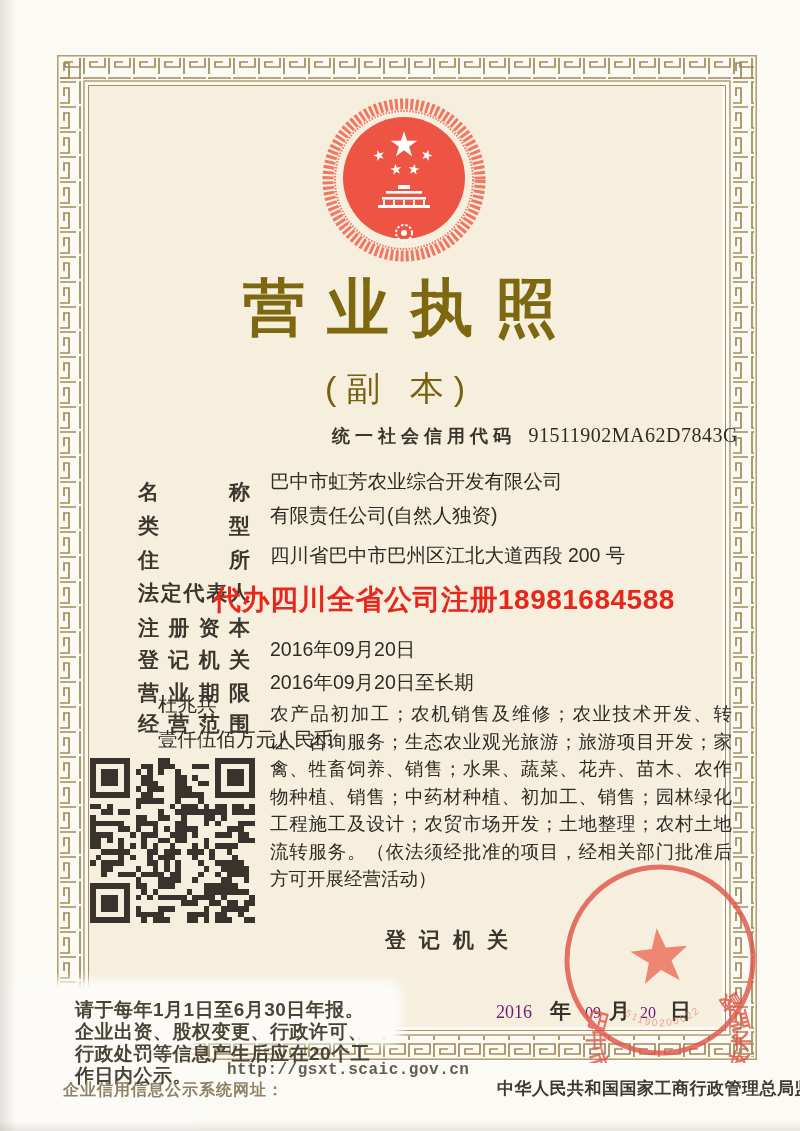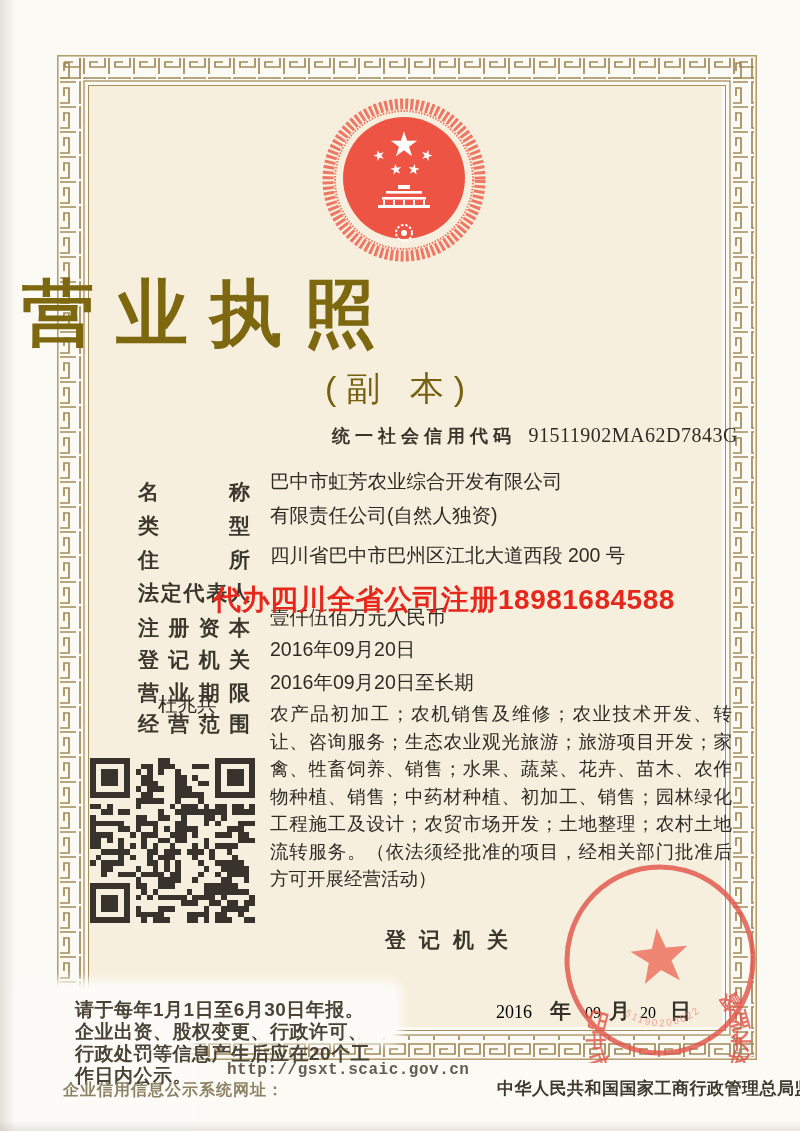--- a/index.html
+++ b/index.html
@@ -19,47 +19,47 @@
   .paper-inner{left:89px;top:86px;width:633px;height:941px;background:#f6efdd;z-index:1;}
   .border-svg{left:57px;top:55px;z-index:2;}
   
   .patch-a{left:-8px;top:988px;width:402px;height:48px;background:#fcfbf7;
     border-radius:6px;box-shadow:0 0 10px 8px #fcfbf7;z-index:3;}
   .patch-b{left:-8px;top:1010px;width:196px;height:130px;background:#fcfbf7;
     border-radius:6px;box-shadow:0 0 10px 8px #fcfbf7;z-index:3;}
   
   .emblem{left:319px;top:92px;z-index:4;}
   
-  .title{left:0;top:266px;width:800px;text-align:left;z-index:4;
-    font-size:72px;font-weight:700;color:#7d670f;letter-spacing:22px;padding-left:22px;box-sizing:border-box;}
+  .title{left:0;top:266px;width:800px;text-align:center;z-index:4;
+    font-size:62px;font-weight:700;color:#7d670f;letter-spacing:22px;padding-left:22px;box-sizing:border-box;}
   .subtitle{left:0;top:366px;width:800px;text-align:center;z-index:4;
     font-size:34px;font-weight:400;color:#776111;letter-spacing:10px;}
   
   .code-row{left:332px;top:424px;z-index:4;white-space:nowrap;}
   .code-label{font-size:18px;font-weight:700;color:#3a352c;letter-spacing:5px;}
   .code-value{font-family:"Liberation Serif", serif;font-size:20px;color:#2f2b24;margin-left:8px;letter-spacing:.5px;}
   
   .row{position:absolute;left:138px;width:594px;display:flex;z-index:4;}
   .row .lbl{width:112px;flex:0 0 112px;padding-top:10px;
     font-size:21px;font-weight:700;color:#3b372e;
     text-align:justify;text-align-last:justify;}
   .row .val{flex:1;margin-left:20px;font-size:19.5px;font-weight:400;color:#2e2b25;}
   .row .val.scope{font-size:18.5px;line-height:27.5px;text-align:justify;}
   .r1{top:468px;} .r2{top:502px;} .r3{top:536px;align-items:center;} .r4{top:569px;flex-direction:column;}
-  .r5{top:604px;} .r6{top:636px;} .r7{top:669px;} .r8{top:700px;}
+  .r5{top:604px;flex-direction:column;} .r6{top:636px;} .r7{top:669px;} .r8{top:700px;}
   
   .watermark{left:213px;top:581px;z-index:6;white-space:nowrap;
     font-size:28px;font-weight:700;color:#e7271c;letter-spacing:.5px;}
   
   .qr{left:90px;top:758px;z-index:4;}
   
   .registrar{left:385px;top:926px;z-index:4;font-size:21px;font-weight:600;
     color:#3a362e;letter-spacing:13px;white-space:nowrap;}
   .date-row{left:496px;top:997px;z-index:4;white-space:nowrap;display:flex;align-items:baseline;}
-  .date-row .num{font-family:"Liberation Serif", serif;color:#000000;}
+  .date-row .num{font-family:"Liberation Serif", serif;color:#701a75;}
   .date-row .y{font-size:18px;}
   .date-row .md{font-size:16px;}
   .date-row .unit{font-size:21px;font-weight:700;color:#34302a;}
   .g18{margin-left:18px;} .g14{margin-left:14px;} .g10{margin-left:10px;} .g8{margin-left:8px;}
   
   .seal{left:558px;top:858px;z-index:7;opacity:.82;}
   
   .notice{left:75px;z-index:5;font-size:19px;font-weight:600;color:#4a4437;white-space:nowrap;letter-spacing:.5px;}
   .n1{top:997px;} .n2{top:1019px;} .n3{top:1041px;} .n4{top:1063px;}
   .site-url{left:227px;top:1061px;z-index:5;font-family:"Liberation Mono", monospace;

